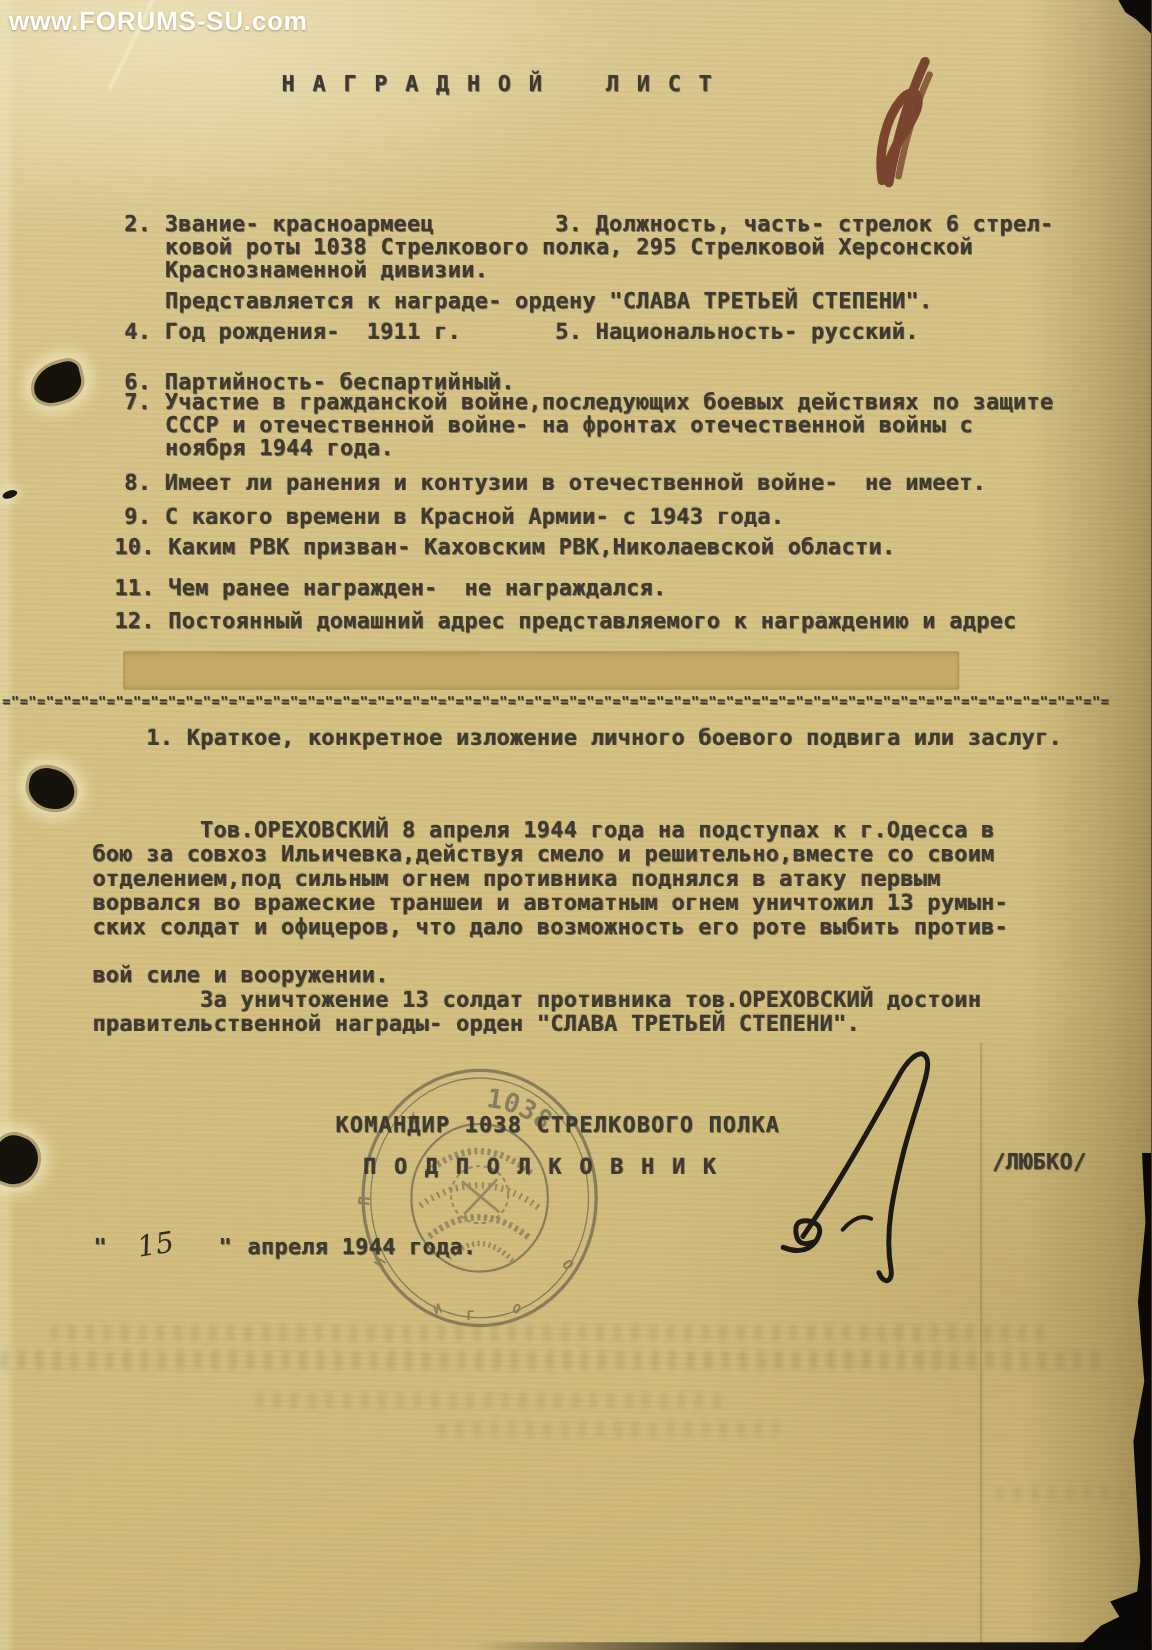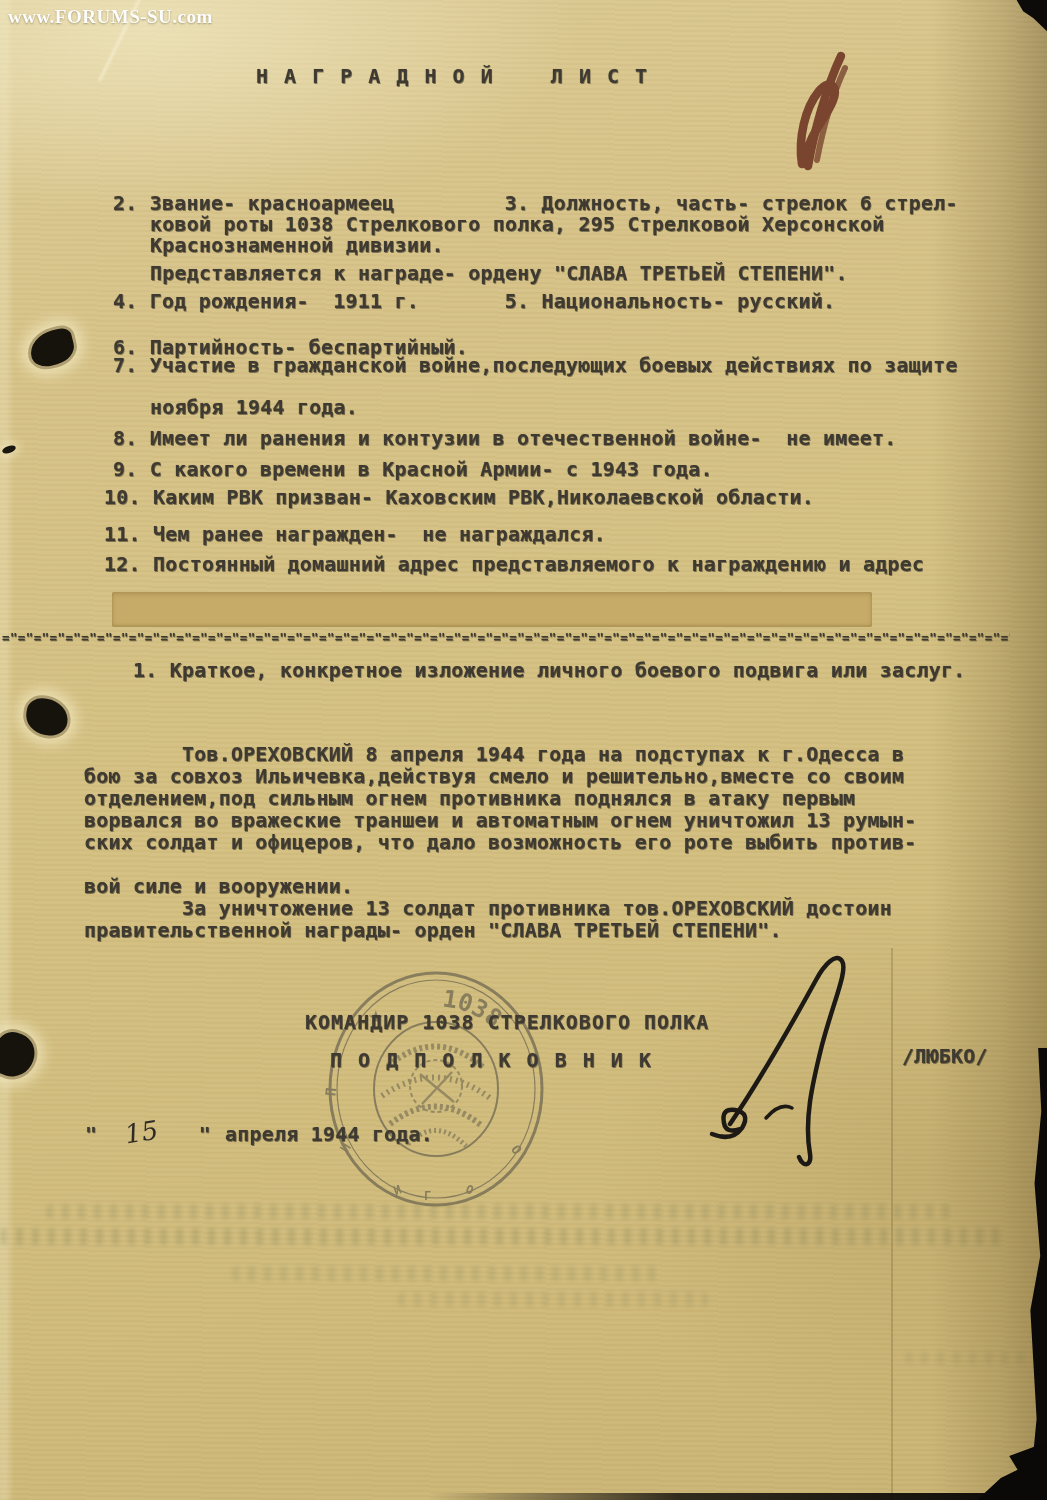--- a/index.html
+++ b/index.html
@@ -11,22 +11,22 @@
       radial-gradient(ellipse 500px 420px at 88% 78%, rgba(130,105,50,.16), rgba(130,105,50,0) 65%),
       repeating-linear-gradient(1deg, rgba(115,96,50,.035) 0 2px, rgba(255,250,225,.03) 2px 5px),
       linear-gradient(90deg, rgba(240,232,195,.35) 0 6px, rgba(240,232,195,0) 14px),
       linear-gradient(90deg, rgba(0,0,0,0) 930px, rgba(104,84,38,.22) 1000px, rgba(88,68,28,.38) 1047px),
       linear-gradient(165deg,#dccb96 0%, #d6c287 22%, #d3bf80 50%, #cfba7a 78%, #c9b373 100%);
   }
   .t{position:absolute;font-weight:700;font-size:20px;line-height:21px;color:#3e3a31;
      white-space:pre;letter-spacing:.2px;
      text-shadow:.7px .6px .6px rgba(55,50,38,.55), -.3px -.3px .7px rgba(55,50,38,.3);}
   .title{font-size:20px;letter-spacing:2px;}
-  .wm{position:absolute;left:8px;top:6px;font-family:Liberation Serif, serif;
-      font-weight:bold;font-size:19px;color:#fdfdfd;letter-spacing:.5px;
+  .wm{position:absolute;left:8px;top:6px;font-family:Liberation Sans, sans-serif;
+      font-weight:bold;font-size:24px;color:#fdfdfd;letter-spacing:.5px;
       text-shadow:0 1px 2px rgba(60,50,20,.4);}
   .underl{border-bottom:2px solid #3e3a31;}
   .divider{font-size:12.5px;letter-spacing:.4px;overflow:hidden;width:1008px;}
   .redact{position:absolute;left:112px;top:592px;width:760px;height:35px;background:#c6aa67;
       box-shadow:inset 0 2px 4px rgba(90,70,30,.25), inset 0 -2px 3px rgba(90,70,30,.2);
       border-radius:2px;}
   
   .hole{position:absolute;background:#16130d;
         box-shadow:0 0 0 3px rgba(120,100,55,.5), 0 0 14px 9px rgba(243,233,194,.75);}
   .hole1{left:30px;top:331px;width:44px;height:34px;border-radius:70% 30% 55% 45%;transform:rotate(-14deg);}
@@ -78,20 +78,21 @@
 
   <div class="t title" style="left:256px;top:66px;">Н А Г Р А Д Н О Й    Л И С Т</div>
 
   <div class="t" style="left:113px;top:193px;">2. Звание- красноармеец         3. Должность, часть- стрелок 6 стрел-</div>
   <div class="t" style="left:150px;top:214px;">ковой роты 1038 Стрелкового полка, 295 Стрелковой Херсонской</div>
   <div class="t" style="left:150px;top:235px;">Краснознаменной дивизии.</div>
   <div class="t" style="left:150px;top:263px;">Представляется к награде- ордену "СЛАВА ТРЕТЬЕЙ СТЕПЕНИ".</div>
   <div class="t" style="left:113px;top:291px;">4. Год рождения-  1911 г.       5. Национальность- русский.</div>
   <div class="t" style="left:113px;top:323px;margin-top:14px;">6. Партийность- беспартийный.</div>
   <div class="t" style="left:113px;top:355px;">7. Участие в гражданской войне,последующих боевых действиях по защите</div>
+  <div class="t" style="left:150px;top:376px;">СССР и отечественной войне- на фронтах отечественной войны с</div>
   <div class="t" style="left:150px;top:397px;">ноября 1944 года.</div>
   <div class="t" style="left:113px;top:428px;">8. Имеет ли ранения и контузии в отечественной войне-  не имеет.</div>
   <div class="t" style="left:113px;top:459px;">9. С какого времени в Красной Армии- с 1943 года.</div>
   <div class="t" style="left:104px;top:487px;">10. Каким РВК призван- Каховским РВК,Николаевской области.</div>
   <div class="t" style="left:104px;top:524px;">11. Чем ранее награжден-  не награждался.</div>
   <div class="t" style="left:104px;top:554px;">12. Постоянный домашний адрес представляемого к награждению и адрес</div>
   <div class="t" style="left:150px;top:600px;"><span>его семьи:  </span><span class="underl">Николаевская область</span><span>, Каховский район,совхоз</span></div>
 
   <div class="redact"></div>
 

